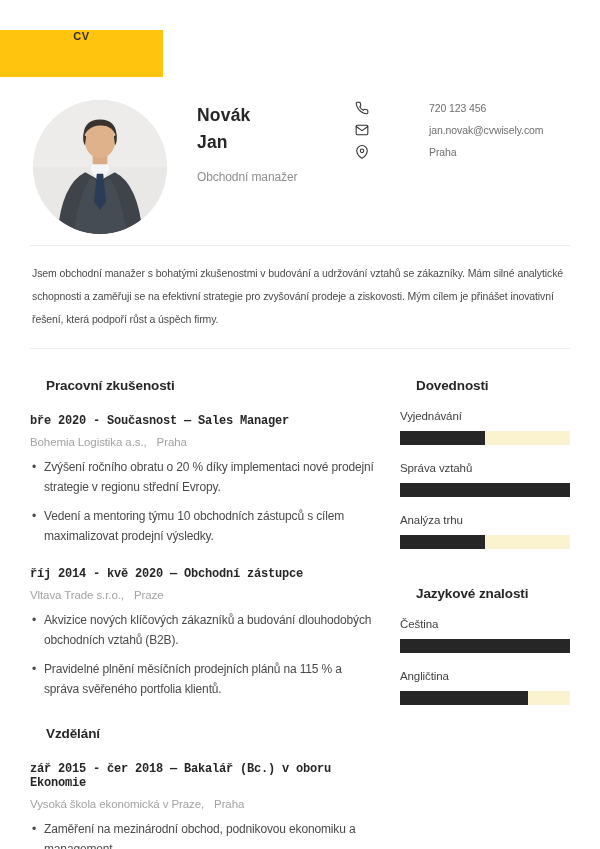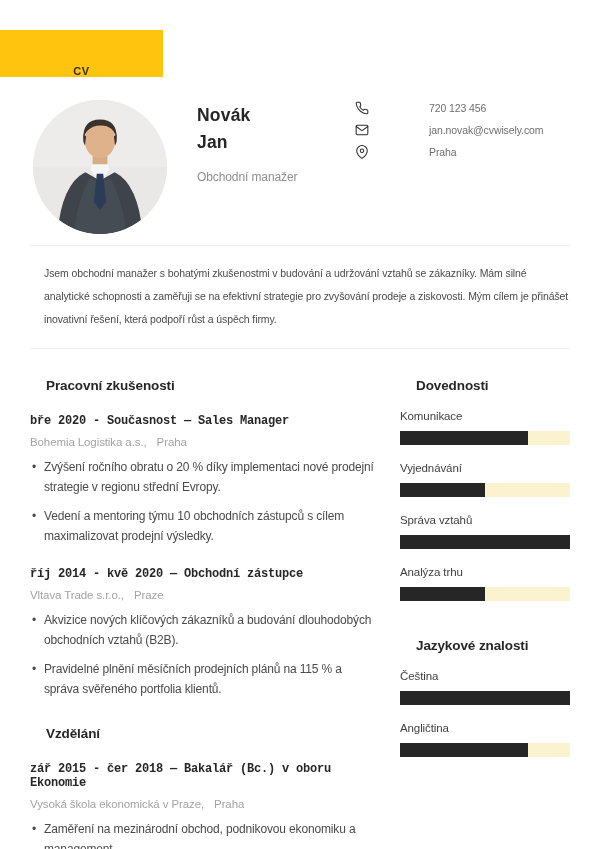--- a/index.html
+++ b/index.html
@@ -18,21 +18,21 @@
   }
   
   .badge {
     position: absolute;
     top: 30px;
     left: 0;
     width: 163px;
     height: 47px;
     background: #FFC40E;
     display: flex;
-    align-items: flex-end;
+    align-items: flex-start;
     justify-content: center;
     font-size: 11px;
     font-weight: bold;
     letter-spacing: 0.6px;
     color: #332d1a;
   }
   
   .header {
     display: flex;
     align-items: flex-start;
@@ -84,21 +84,21 @@
   }
   
   .divider {
     margin: 0 30px;
     border-top: 1px solid #ededed;
   }
   .divider-1 { margin-top: 11px; }
   .divider-2 { margin-top: 17px; }
   
   .summary {
-    margin: 16px 30px 0 44px;
+    margin: 16px 30px 0 32px;
     font-size: 10.5px;
     line-height: 23px;
     color: #4a4a4a;
     letter-spacing: -0.1px;
   }
   
   .columns {
     display: flex;
     justify-content: space-between;
     padding: 0 30px;
@@ -280,55 +280,49 @@
         </div>
       </div>
 
     </div>
 
     <div class="col-right">
 
       <div class="section-heading">Dovednosti</div>
 
       <div class="meter">
-        <div class="meter-label">Komunikace</div>
+        <div class="meter-label">Vyjednávání</div>
+        <div class="meter-bar">
+            <div class="meter-fill" style="width: 50%;"></div>
+          </div>
+      </div>
+      <div class="meter">
+        <div class="meter-label">Správa vztahů</div>
+        <div class="meter-bar">
+            <div class="meter-fill" style="width: 100%;"></div>
+          </div>
+      </div>
+      <div class="meter">
+        <div class="meter-label">Analýza trhu</div>
+        <div class="meter-bar">
+            <div class="meter-fill" style="width: 50%;"></div>
+          </div>
+      </div>
+
+      <div class="section-heading lang-heading">Jazykové znalosti</div>
+
+      <div class="meter">
+        <div class="meter-label">Čeština</div>
+        <div class="meter-bar">
+            <div class="meter-fill" style="width: 100%;"></div>
+          </div>
+      </div>
+      <div class="meter">
+        <div class="meter-label">Angličtina</div>
         <div class="meter-bar">
             <div class="meter-fill" style="width: 75%;"></div>
           </div>
       </div>
-      <div class="meter">
-        <div class="meter-label">Vyjednávání</div>
-        <div class="meter-bar">
-            <div class="meter-fill" style="width: 50%;"></div>
-          </div>
-      </div>
-      <div class="meter">
-        <div class="meter-label">Správa vztahů</div>
-        <div class="meter-bar">
-            <div class="meter-fill" style="width: 100%;"></div>
-          </div>
-      </div>
-      <div class="meter">
-        <div class="meter-label">Analýza trhu</div>
-        <div class="meter-bar">
-            <div class="meter-fill" style="width: 50%;"></div>
-          </div>
-      </div>
-
-      <div class="section-heading lang-heading">Jazykové znalosti</div>
-
-      <div class="meter">
-        <div class="meter-label">Čeština</div>
-        <div class="meter-bar">
-            <div class="meter-fill" style="width: 100%;"></div>
-          </div>
-      </div>
-      <div class="meter">
-        <div class="meter-label">Angličtina</div>
-        <div class="meter-bar">
-            <div class="meter-fill" style="width: 75%;"></div>
-          </div>
-      </div>
 
     </div>
   </div>
 
 </div>
 
 </body></html>

